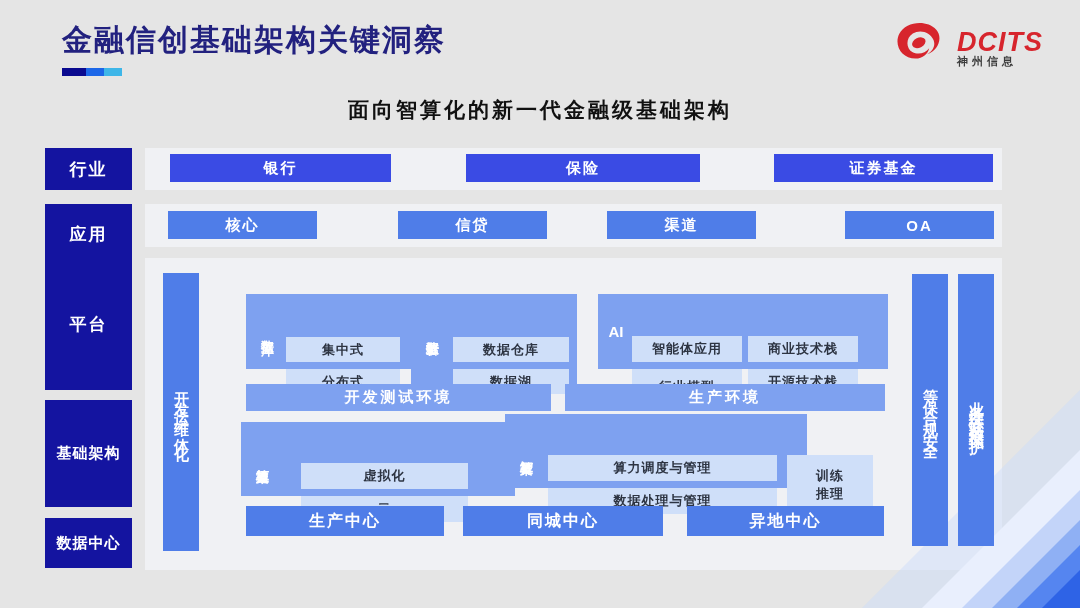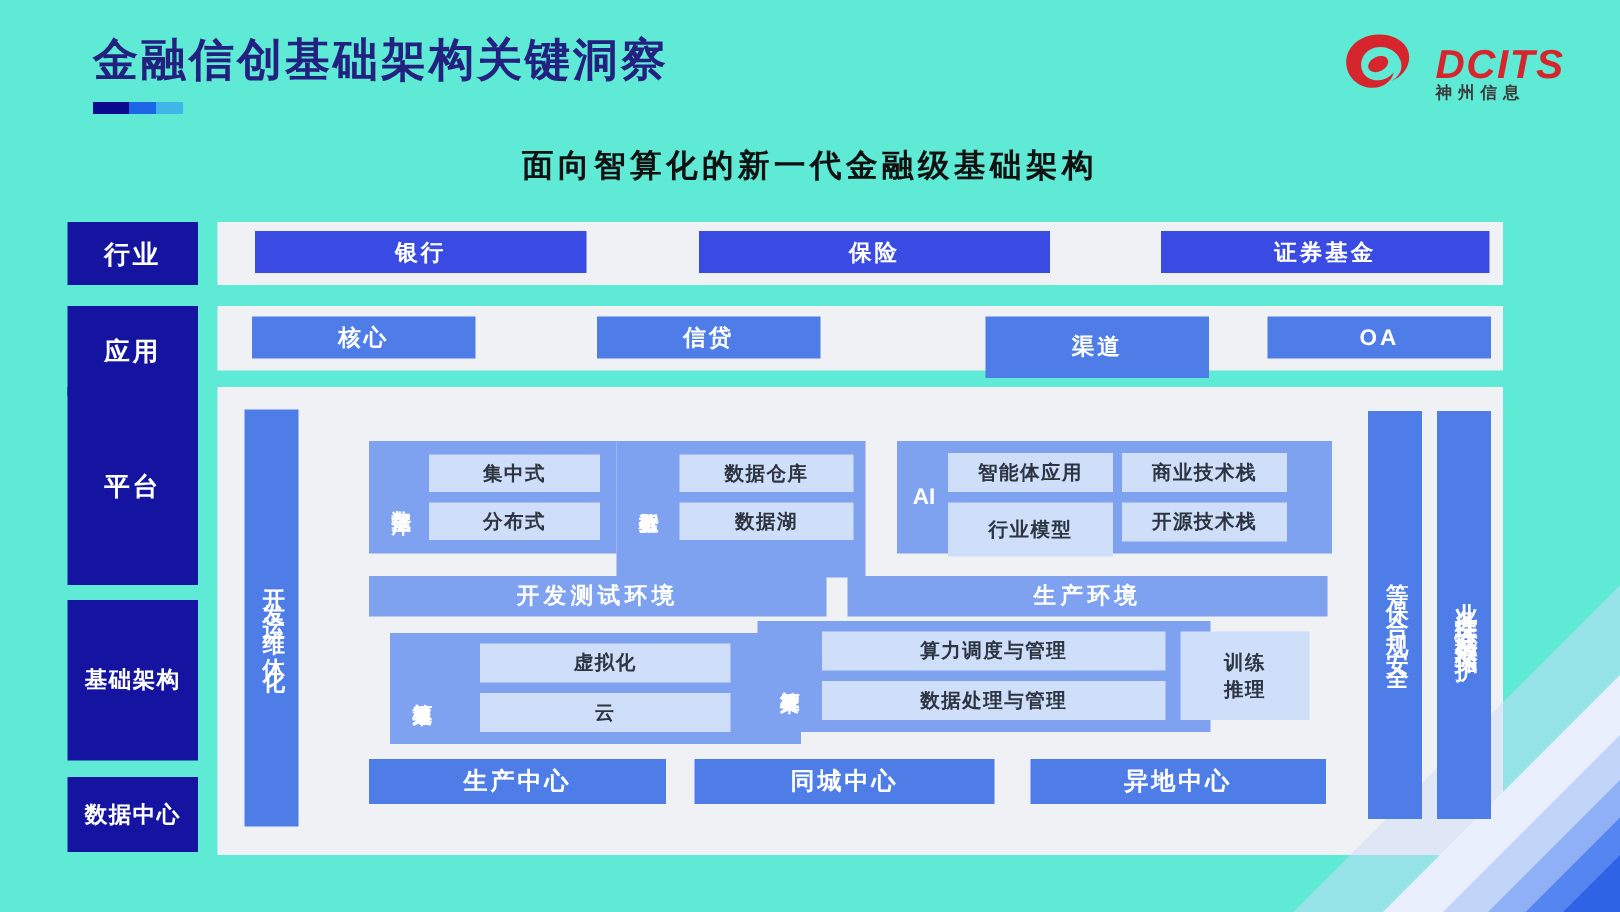--- a/index.html
+++ b/index.html
@@ -1,17 +1,17 @@
 <!DOCTYPE html>
 <html><head>
 <meta charset="utf-8">
 <style>
   * { margin:0; padding:0; box-sizing:border-box; }
   body { font-family:"Liberation Sans", sans-serif; background:#888; }
-  .slide { position:relative; width:1080px; height:608px; background:#5eead4; overflow:hidden; margin:0 auto; }
+  .slide { position:relative; width:1080px; height:608px; background:#e5e5e5; overflow:hidden; margin:0 auto; }
 
   
   .title { position:absolute; left:62px; top:20px; font-size:30px; font-weight:bold; color:#22217f; letter-spacing:2px; }
   .underline { position:absolute; left:62px; top:68px; height:8px; display:flex; }
   .underline .seg1 { width:24px; background:#0a0a8f; }
   .underline .seg2 { width:18px; background:#1c67e8; }
   .underline .seg3 { width:18px; background:#3eb6e8; }
   .logo { position:absolute; left:893px; top:22px; display:flex; align-items:center; gap:8px; }
   .logo-text { display:flex; flex-direction:column; line-height:1.05; }
   .logo-brand { font-size:27px; font-weight:900; font-style:italic; color:#d7252d; letter-spacing:1px; }
@@ -28,21 +28,21 @@
   .panel > * { z-index:10; }
 
   .pill  { position:absolute; background:#3a4be4; color:#fff; font-weight:bold; font-size:15px; display:flex; align-items:center; justify-content:center; letter-spacing:2px; }
   .pill2 { position:absolute; background:#4f7de8; color:#fff; font-weight:bold; font-size:15px; display:flex; align-items:center; justify-content:center; letter-spacing:2px; }
 
   .vbar { position:absolute; background:#4f7de8; color:#fff; font-weight:bold; font-size:15px; display:flex; align-items:center; justify-content:center; }
   .vtext { writing-mode:vertical-rl; text-orientation:upright; }
 
   .grp { position:absolute; background:#7ea1f0; }
   .grp-label { position:absolute; color:#fff; font-weight:bold; font-size:13px; display:flex; align-items:center; justify-content:center; }
-  .inner { position:absolute; background:#cfdff9; color:#2d3442; font-weight:600; font-size:13px; display:flex; align-items:center; justify-content:center; letter-spacing:1px; }
+  .inner { position:absolute; background:#cfdff9; color:#2d3442; font-weight:600; font-size:13px; display:flex; align-items:center; justify-content:center; letter-spacing:1px;margin-top:34px; }
   .hbar { position:absolute; background:#7ea1f0; color:#fff; font-weight:bold; font-size:15px; display:flex; align-items:center; justify-content:center; letter-spacing:3px; }
   .center-pill { font-size:16px; }
   .pre { white-space:pre-line; text-align:center; line-height:1.35; }
 
   .deco { position:absolute; left:680px; top:308px; z-index:5; pointer-events:none; }
 </style>
 </head>
 <body>
 
 <div class="slide">
@@ -75,21 +75,21 @@
 
   <div class="strip" style="top:148px;height:42px;">
     <div class="pill" style="left:321px;top:6px;width:234px;height:28px;">保险</div>
     <div class="pill" style="left:25px;top:6px;width:221px;height:28px;">银行</div>
     <div class="pill" style="left:629px;top:6px;width:219px;height:28px;">证券基金</div>
   </div>
 
   <div class="strip" style="top:204px;height:43px;">
     <div class="pill2" style="left:23px;top:7px;width:149px;height:28px;">核心</div>
     <div class="pill2" style="left:253px;top:7px;width:149px;height:28px;">信贷</div>
-    <div class="pill2" style="left:512px;top:7px;width:149px;height:41px;">渠道</div>
+    <div class="pill2" style="left:462px;top:7px;width:149px;height:28px;">渠道</div>
     <div class="pill2" style="left:700px;top:7px;width:149px;height:28px;">OA</div>
   </div>
 
   <div class="panel">
 
     <div class="vbar" style="left:18px;top:15px;width:36px;height:278px;">
       <span class="vtext" style="letter-spacing:9px;">开发运维一体化</span>
     </div>
 
     <div class="grp" style="left:101px;top:36px;width:165px;height:75px;">
@@ -112,21 +112,21 @@
       <div class="grp-label" style="left:2px;top:0;width:32px;height:75px;font-size:15px;">AI</div>
       <div class="inner" style="left:34px;top:8px;width:110px;height:26px;">智能体应用</div>
       <div class="inner" style="left:150px;top:8px;width:110px;height:26px;">商业技术栈</div>
       <div class="inner" style="left:34px;top:41px;width:110px;height:36px;">行业模型</div>
       <div class="inner" style="left:150px;top:41px;width:110px;height:26px;">开源技术栈</div>
     </div>
 
     <div class="hbar" style="left:101px;top:126px;width:305px;height:27px;">开发测试环境</div>
     <div class="hbar" style="left:420px;top:126px;width:320px;height:27px;">生产环境</div>
 
-    <div class="grp" style="left:115px;top:164px;width:274px;height:74px;text-align:right;">
+    <div class="grp" style="left:96px;top:164px;width:274px;height:74px;text-align:right;">
       <div class="grp-label" style="left:4px;top:0;width:34px;height:74px;">
         <span class="vtext" style="letter-spacing:0;">通算框架</span>
       </div>
       <div class="inner" style="left:60px;top:7px;width:167px;height:26px;">虚拟化</div>
       <div class="inner" style="left:60px;top:40px;width:167px;height:26px;">云</div>
     </div>
 
     <div class="grp" style="left:360px;top:156px;width:302px;height:74px;">
       <div class="grp-label" style="left:4px;top:0;width:34px;height:74px;">
         <span class="vtext" style="letter-spacing:0;">智算框架</span>

